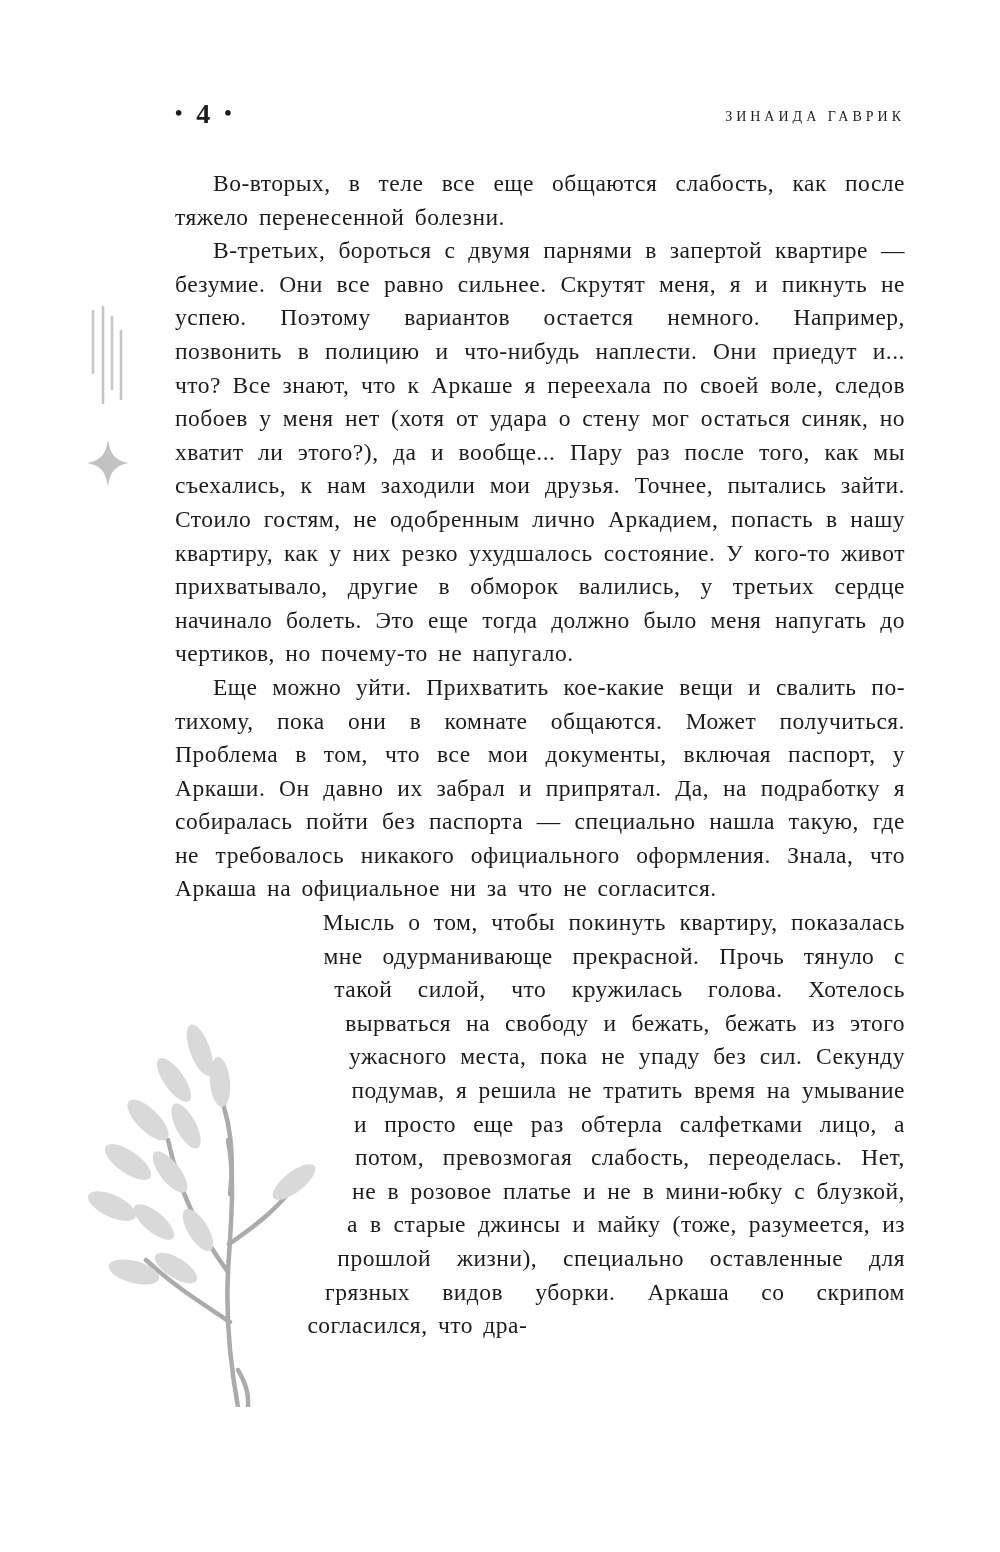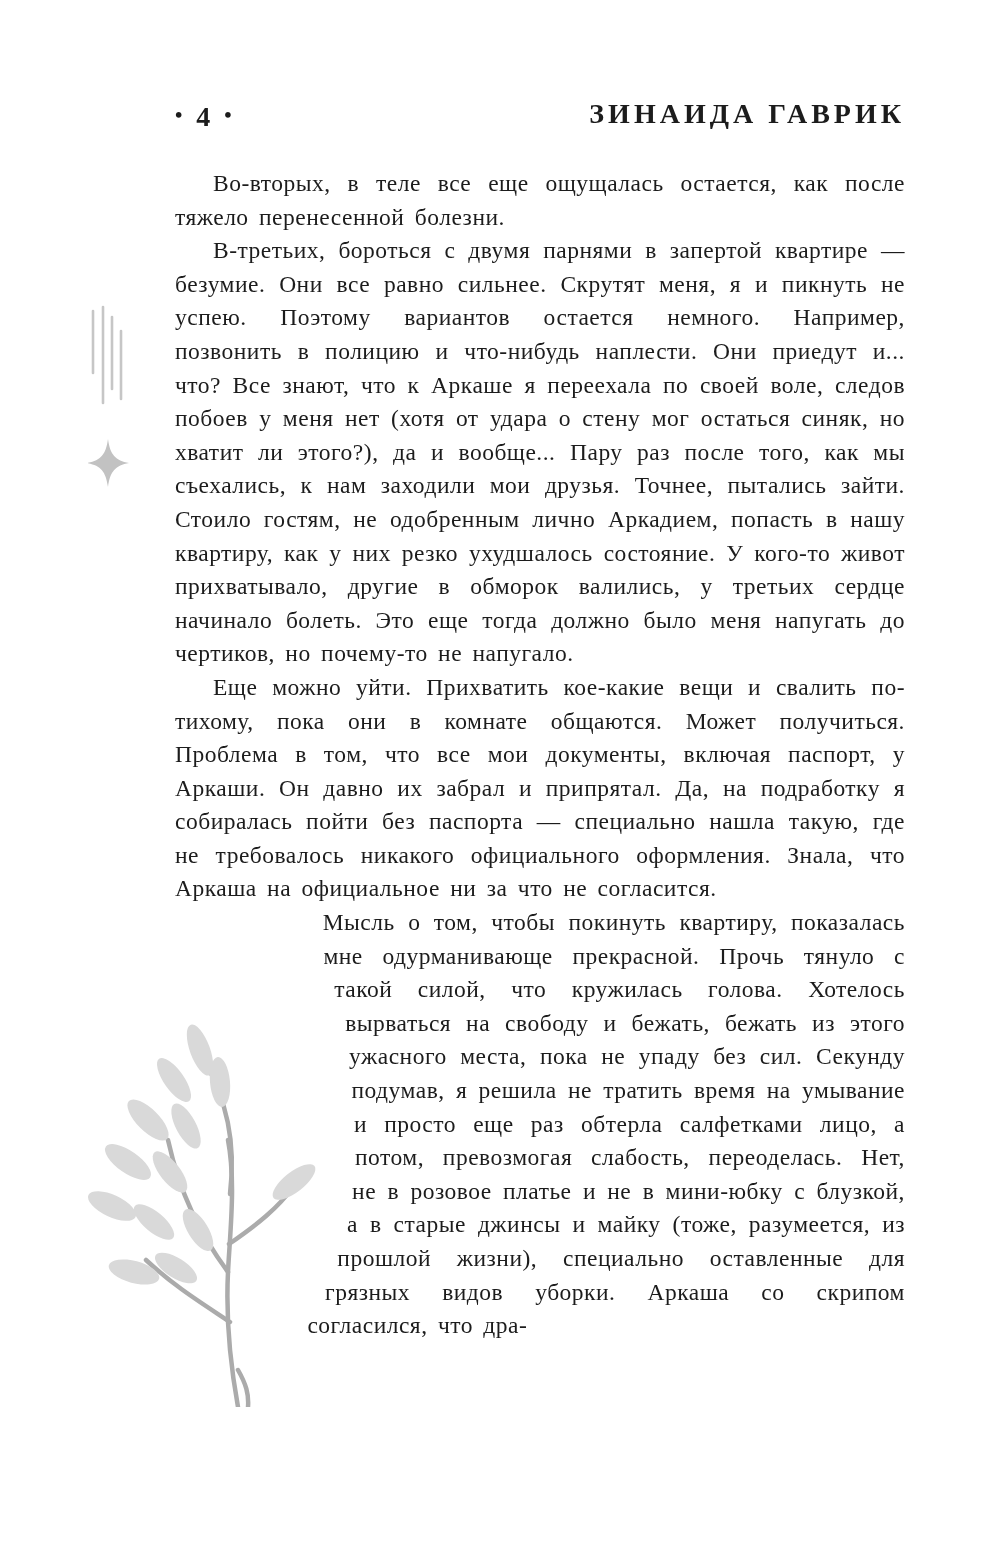--- a/index.html
+++ b/index.html
@@ -17,23 +17,23 @@
     position:absolute;
     left:175px;right:95px;top:98px;
     display:flex;justify-content:space-between;align-items:baseline;
   }
   .folio{
     display:flex;align-items:center;gap:13px;
     font-size:28px;font-weight:bold;letter-spacing:1px;
   }
   .folio .bullet{font-size:21px;line-height:1;transform:translateY(-1px);}
   .author{
-    font-size:28px;
+    font-size:14px;
     letter-spacing:4px;
-    font-weight:bold;
+    font-weight:normal;
   }
   
   .text-column{
     position:absolute;
     left:175px;width:730px;top:167px;
     font-size:23.5px;
     line-height:33.6px;
     text-align:justify;
     letter-spacing:0.5px;
     word-spacing:4px;
@@ -98,20 +98,20 @@
       <ellipse cx="34" cy="184" rx="26" ry="11" transform="rotate(25 34 184)"></ellipse>
       <ellipse cx="76" cy="200" rx="25" ry="10" transform="rotate(40 76 200)"></ellipse>
       <ellipse cx="120" cy="208" rx="24" ry="10" transform="rotate(58 120 208)"></ellipse>
       <ellipse cx="216" cy="160" rx="26" ry="10" transform="rotate(-38 216 160)"></ellipse>
       <ellipse cx="56" cy="250" rx="26" ry="11" transform="rotate(15 56 250)"></ellipse>
       <ellipse cx="98" cy="246" rx="24" ry="10" transform="rotate(32 98 246)"></ellipse>
     </g>
   </svg>
 
   <main class="text-column" lang="ru">
-    <p>Во-вторых, в теле все еще ощущалась остается, как после тяжело перенесенной болезни.</p>
+    <p>Во-вторых, в теле все еще общаются слабость, как после тяжело перенесенной болезни.</p>
     <p>В-третьих, бороться с двумя парнями в запертой квартире — безумие. Они все равно сильнее. Скрутят меня, я и пикнуть не успею. Поэтому вариантов остается немного. Например, позвонить в полицию и что-нибудь наплести. Они приедут и... что? Все знают, что к Аркаше я переехала по своей воле, следов побоев у меня нет (хотя от удара о стену мог остаться синяк, но хватит ли этого?), да и вообще... Пару раз после того, как мы съехались, к нам заходили мои друзья. Точнее, пытались зайти. Стоило гостям, не одобренным лично Аркадием, попасть в нашу квартиру, как у них резко ухудшалось состояние. У кого-то живот прихватывало, другие в обморок валились, у третьих сердце начинало болеть. Это еще тогда должно было меня напугать до чертиков, но почему-то не напугало.</p>
     <p>Еще можно уйти. Прихватить кое-какие вещи и свалить по-тихому, пока они в комнате общаются. Может получиться. Проблема в том, что все мои документы, включая паспорт, у Аркаши. Он давно их забрал и припрятал. Да, на подработку я собиралась пойти без паспорта — специально нашла такую, где не требовалось никакого официального оформления. Знала, что Аркаша на официальное ни за что не согласится.</p>
     <div class="plant-spacer"></div>
     <p>Мысль о том, чтобы покинуть квартиру, показалась мне одурманивающе прекрасной. Прочь тянуло с такой силой, что кружилась голова. Хотелось вырваться на свободу и бежать, бежать из этого ужасного места, пока не упаду без сил. Секунду подумав, я решила не тратить время на умывание и просто еще раз обтерла салфетками лицо, а потом, превозмогая слабость, переоделась. Нет, не в розовое платье и не в мини-юбку с блузкой, а в старые джинсы и майку (тоже, разумеется, из прошлой жизни), специально оставленные для грязных видов уборки. Аркаша со скрипом согласился, что дра-</p>
   </main>
 
 </div>
 
 </body></html>

